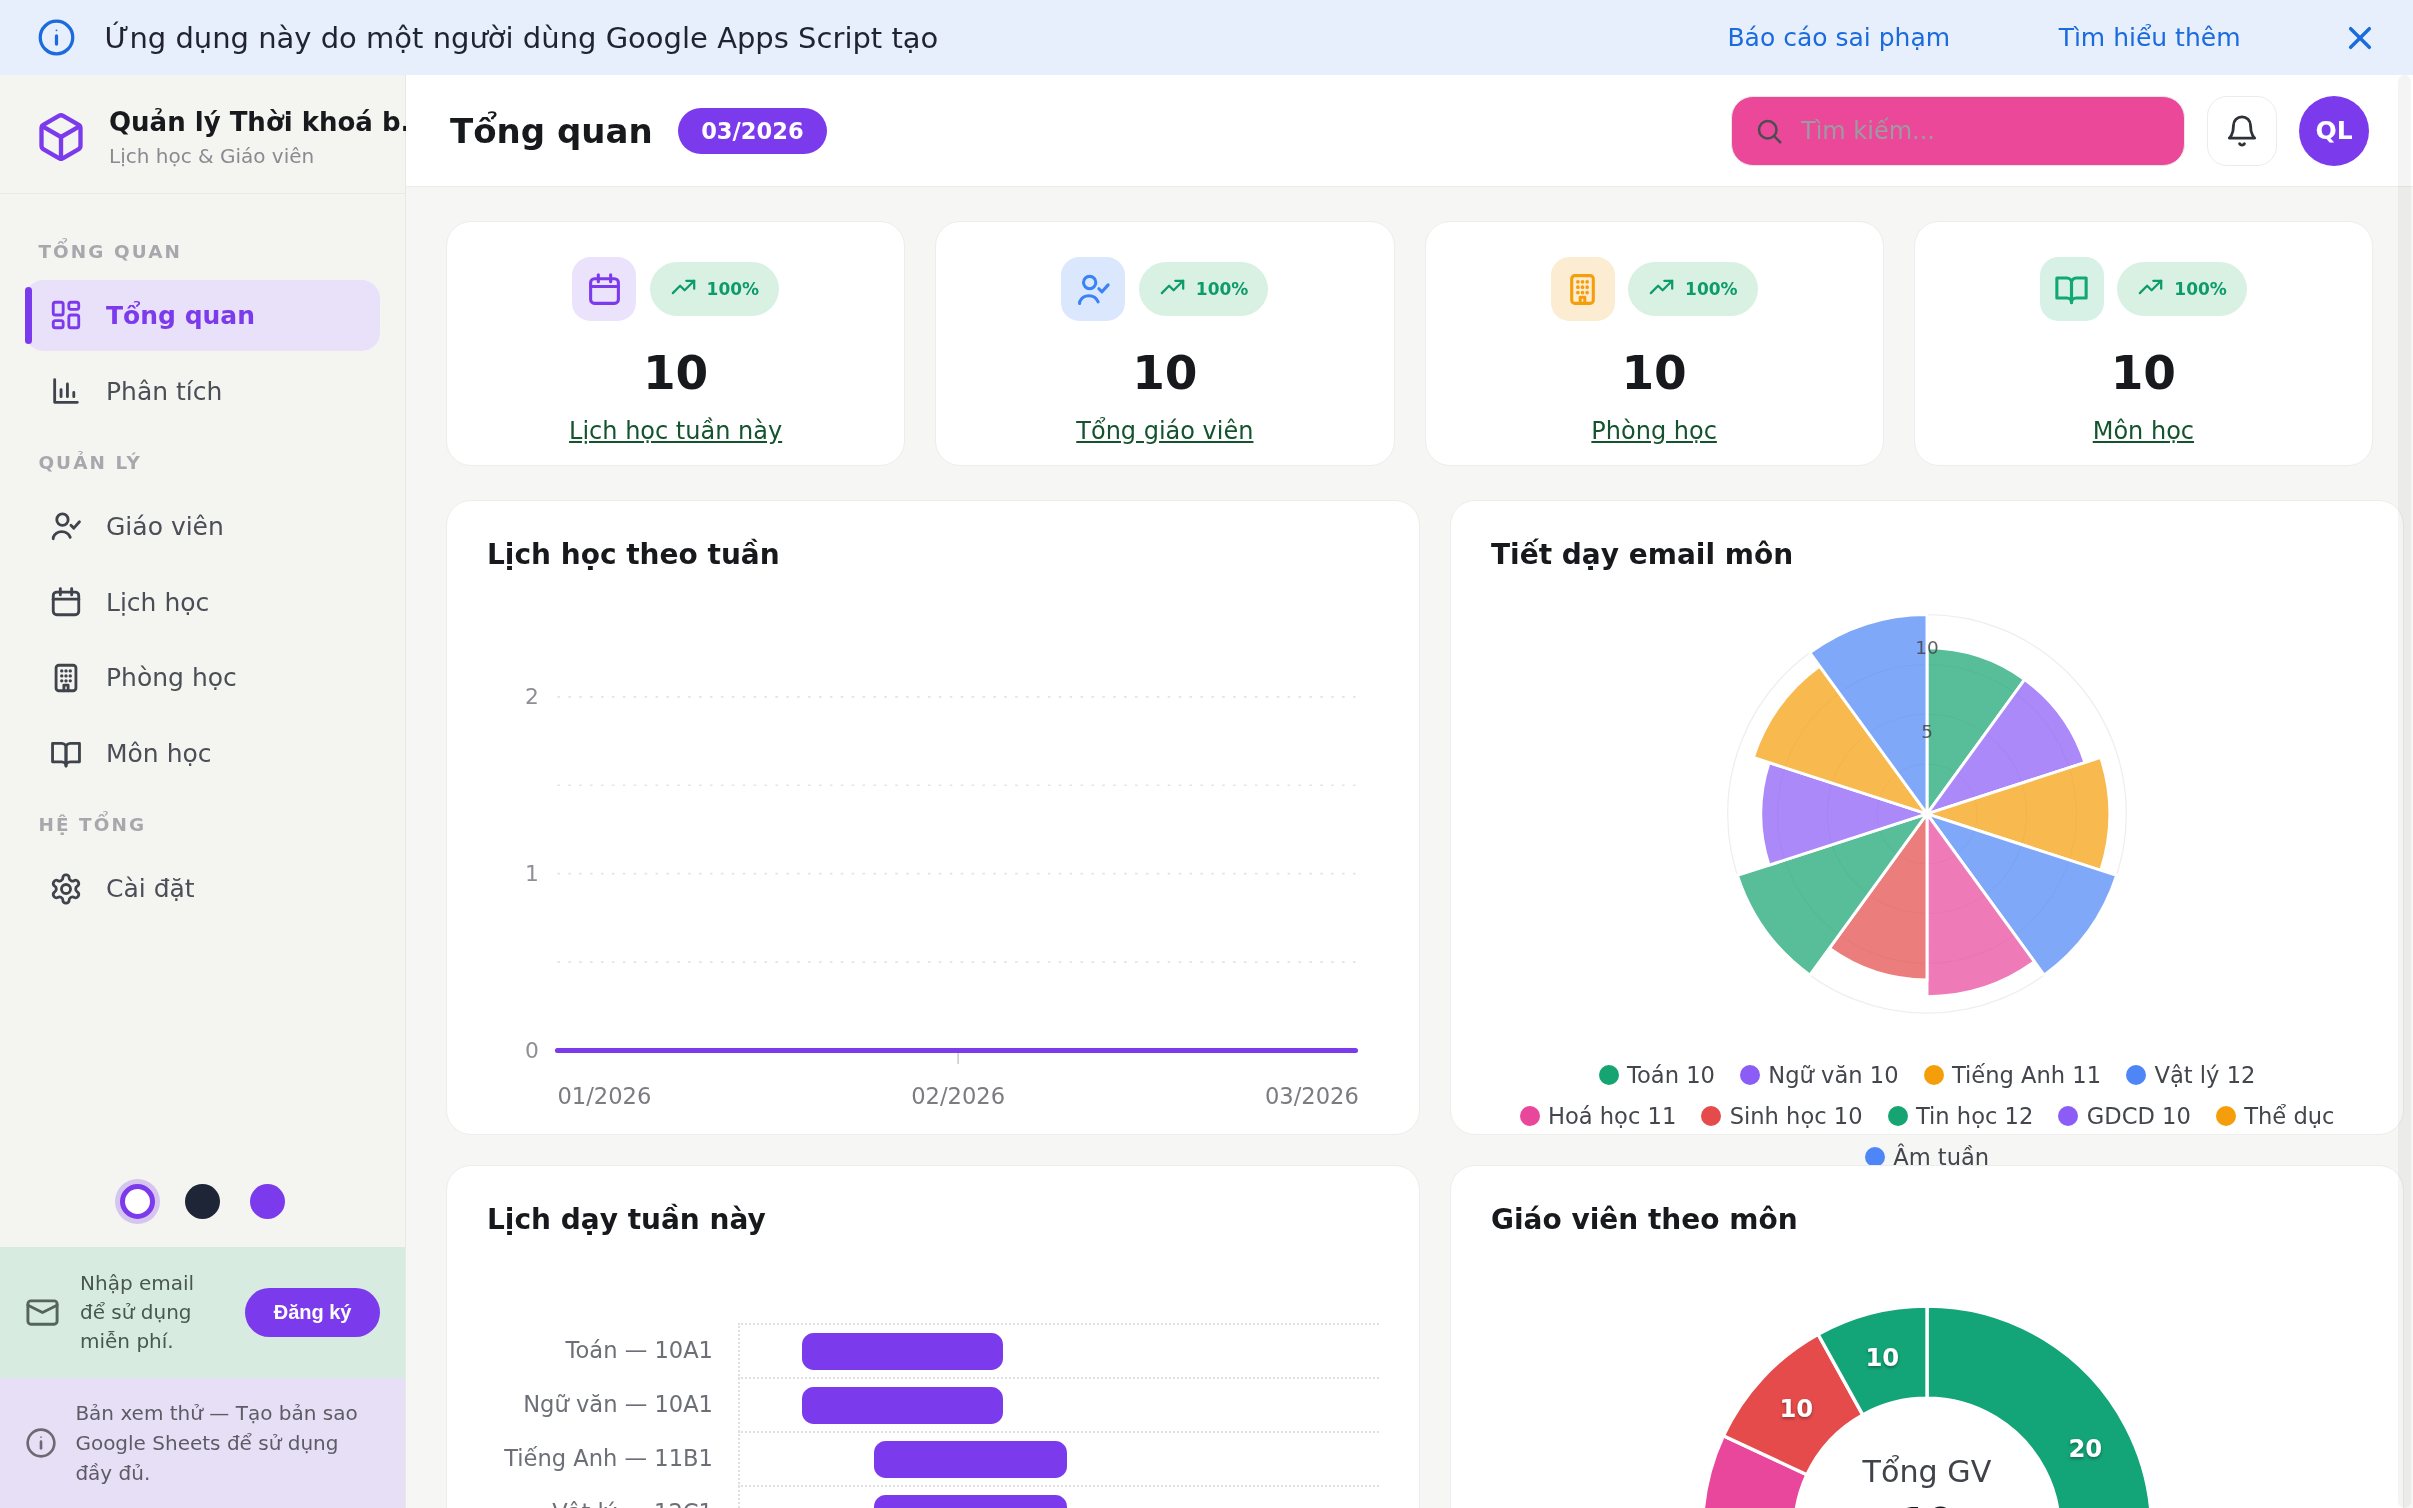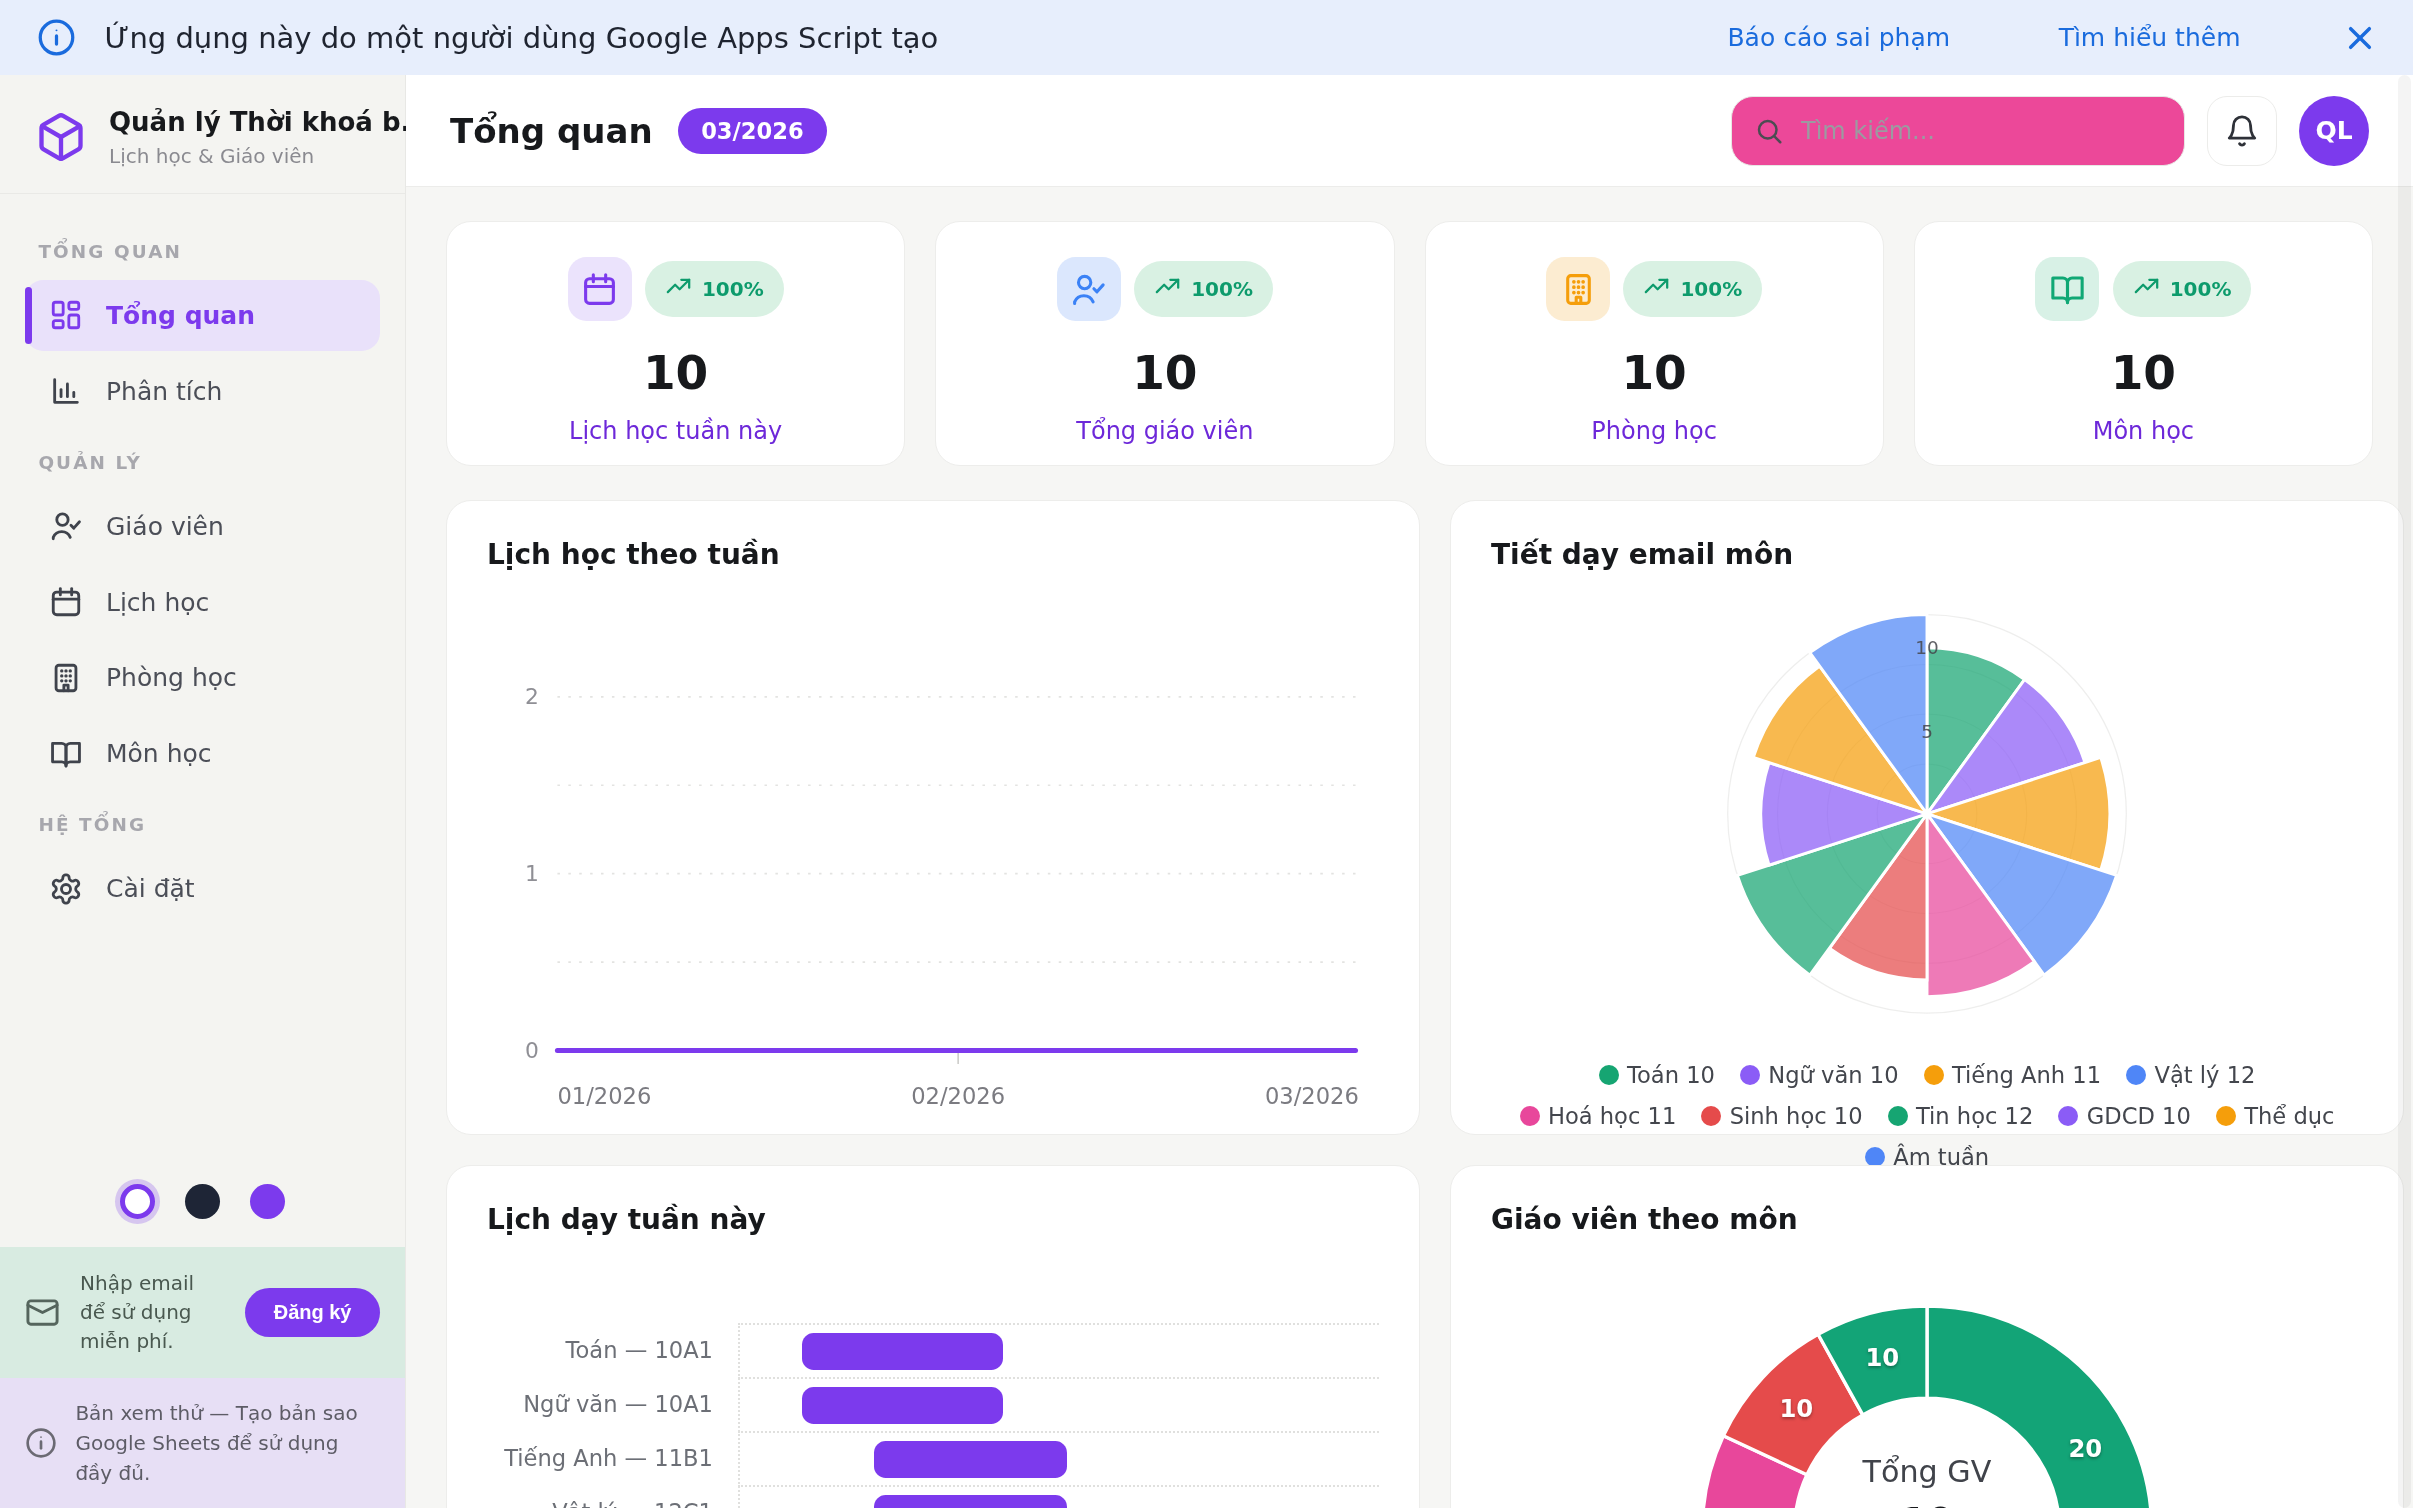--- a/index.html
+++ b/index.html
@@ -65,24 +65,24 @@
 
   .content { flex:1; padding:34px 40px; overflow:hidden; }
 
   
   .stats-row { display:grid; grid-template-columns:repeat(4,1fr); gap:30px; }
   .stat-card { background:#fff; border:1.7px solid #ededeb; border-radius:25px; padding:35px 25px; text-align:center; height:245px; }
   .stat-top { display:flex; align-items:center; justify-content:center; gap:13.4px; }
   .icon-tile { width:64px; height:64px; border-radius:18.4px; display:flex; align-items:center; justify-content:center; }
   .icon-tile svg { width:37px; height:37px; }
   .trend-pill { display:flex; align-items:center; gap:10px; background:#d9f1e3; color:#0d9b6c;
-    font-size:20px; font-weight:bold; padding:11.7px 20px; border-radius:837px; }
+    font-size:17px; font-weight:bold; padding:11.7px 20px; border-radius:837px; }
   .trend-pill svg { width:27px; height:27px; }
   .stat-value { font-size:47px; font-weight:bold; margin-top:23.5px; }
-  .stat-label { font-size:24px; color:#6d28d9; margin-top:17px; }
+  .stat-label { font-size:24px; color:#14532d; margin-top:17px;text-decoration:underline; }
 
   
   .charts-grid { display:grid; grid-template-columns:974px 1fr; gap:30px; margin-top:34px; }
   .chart-card { background:#fff; border:1.7px solid #ededeb; border-radius:25px; padding:37px 40px; }
   .chart-card h3 { font-size:28px; font-weight:bold; }
   .row1 { height:635px; }
   .row2 { height:754px; }
 
   
   .rb-chart { margin-top:87px; position:relative; }

